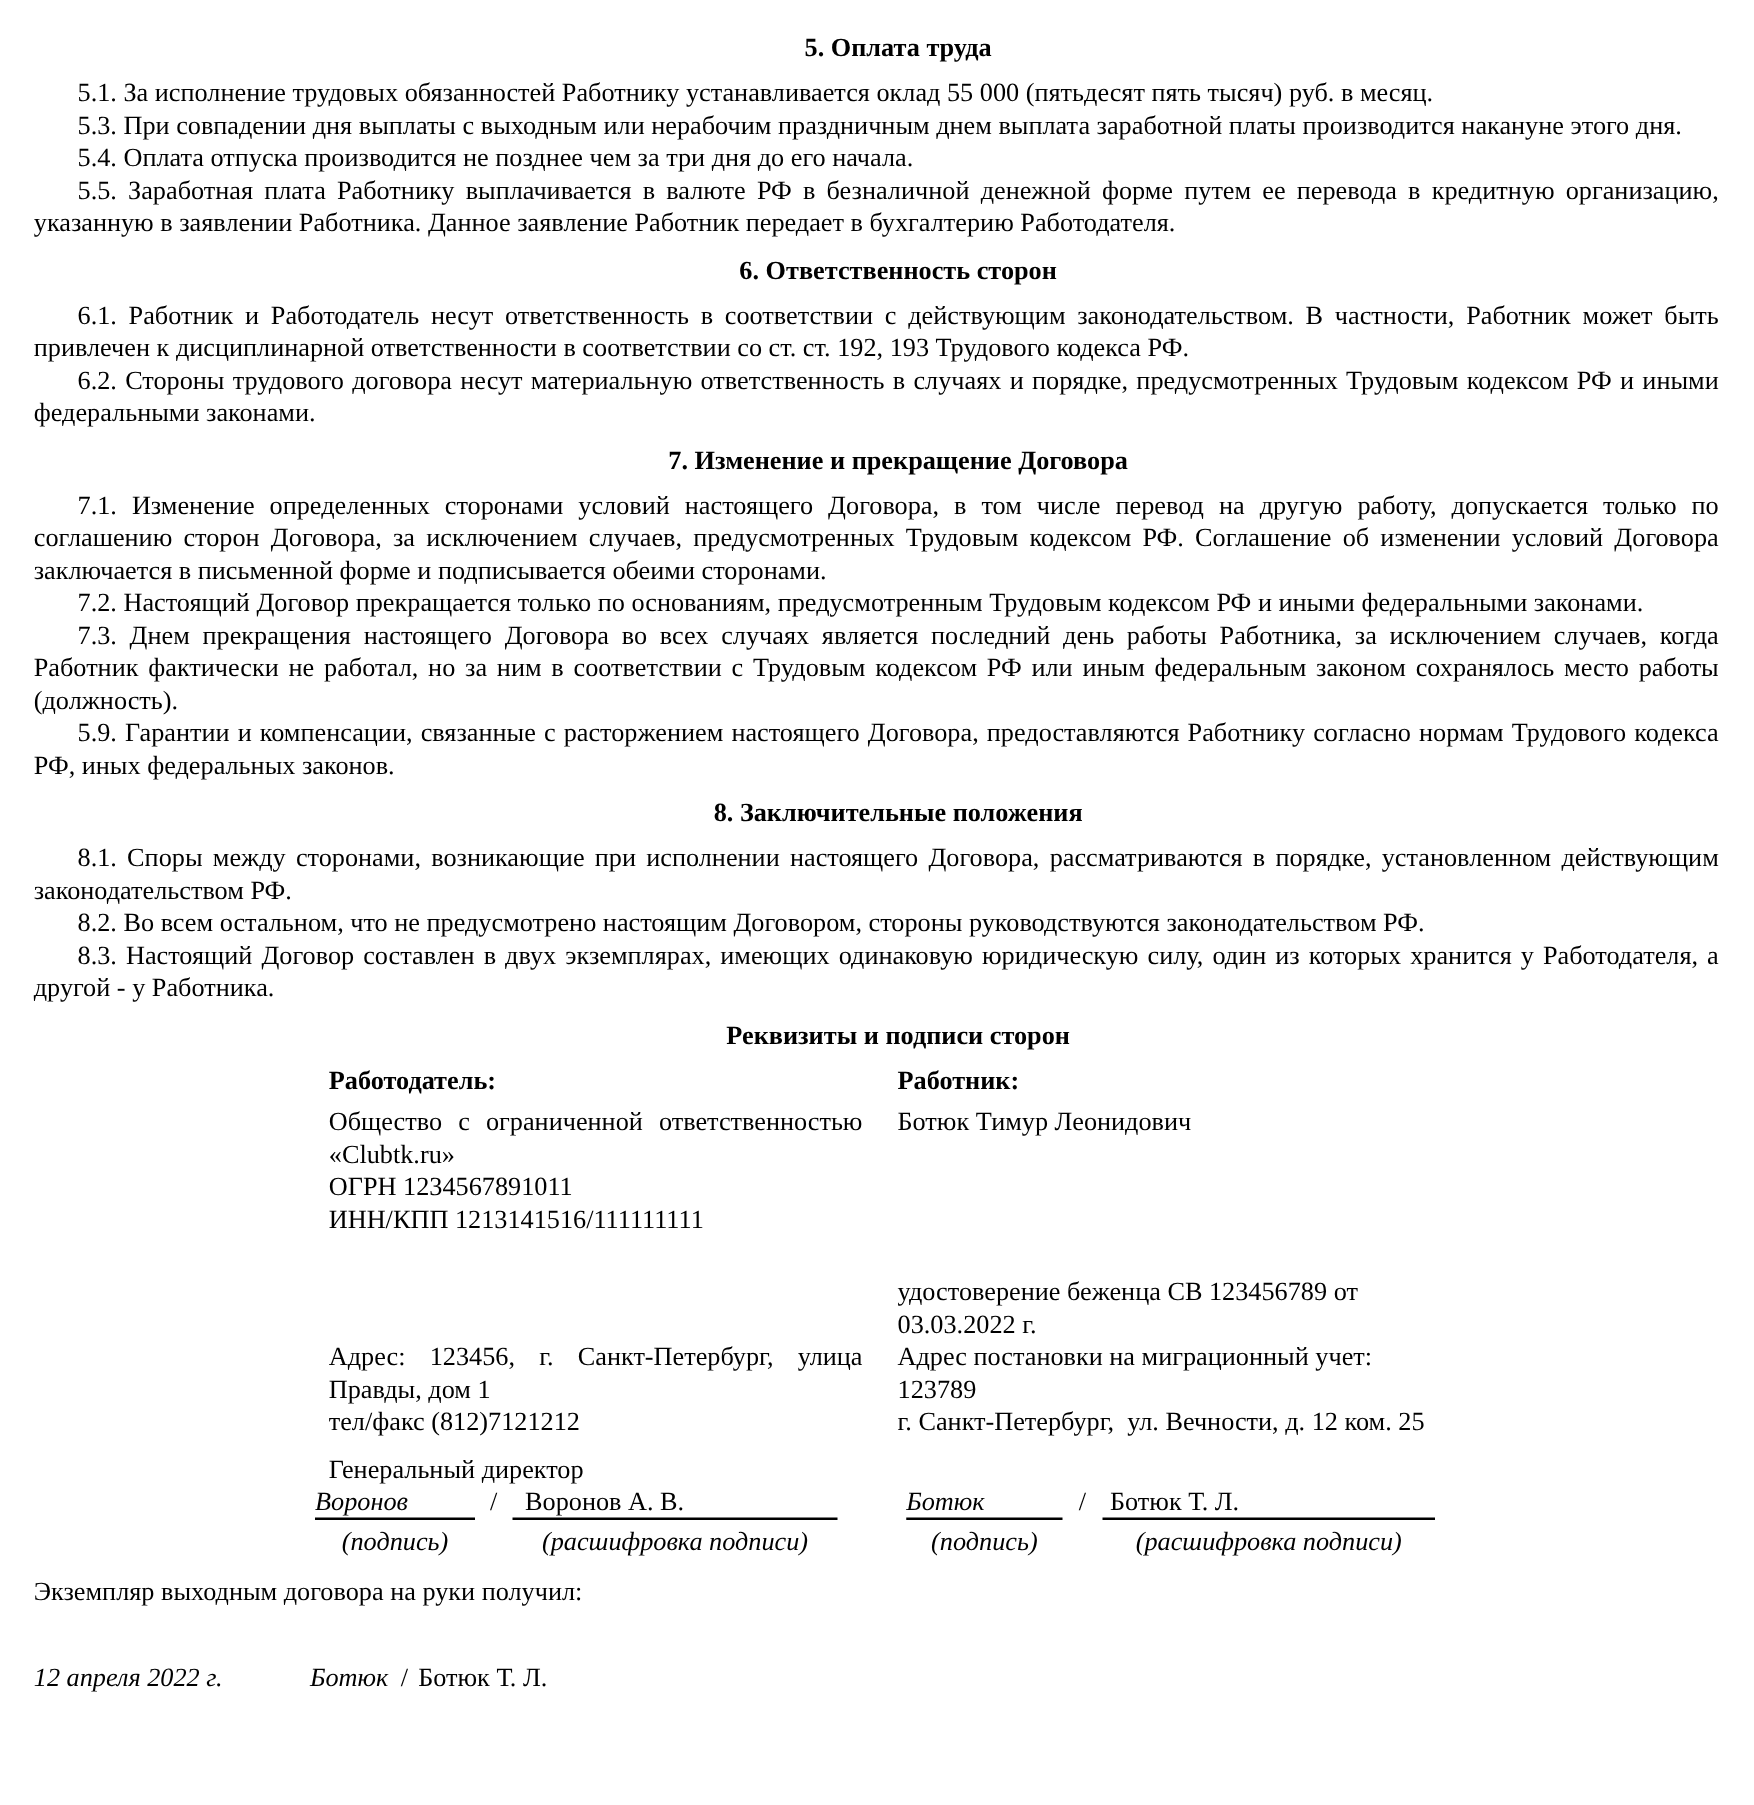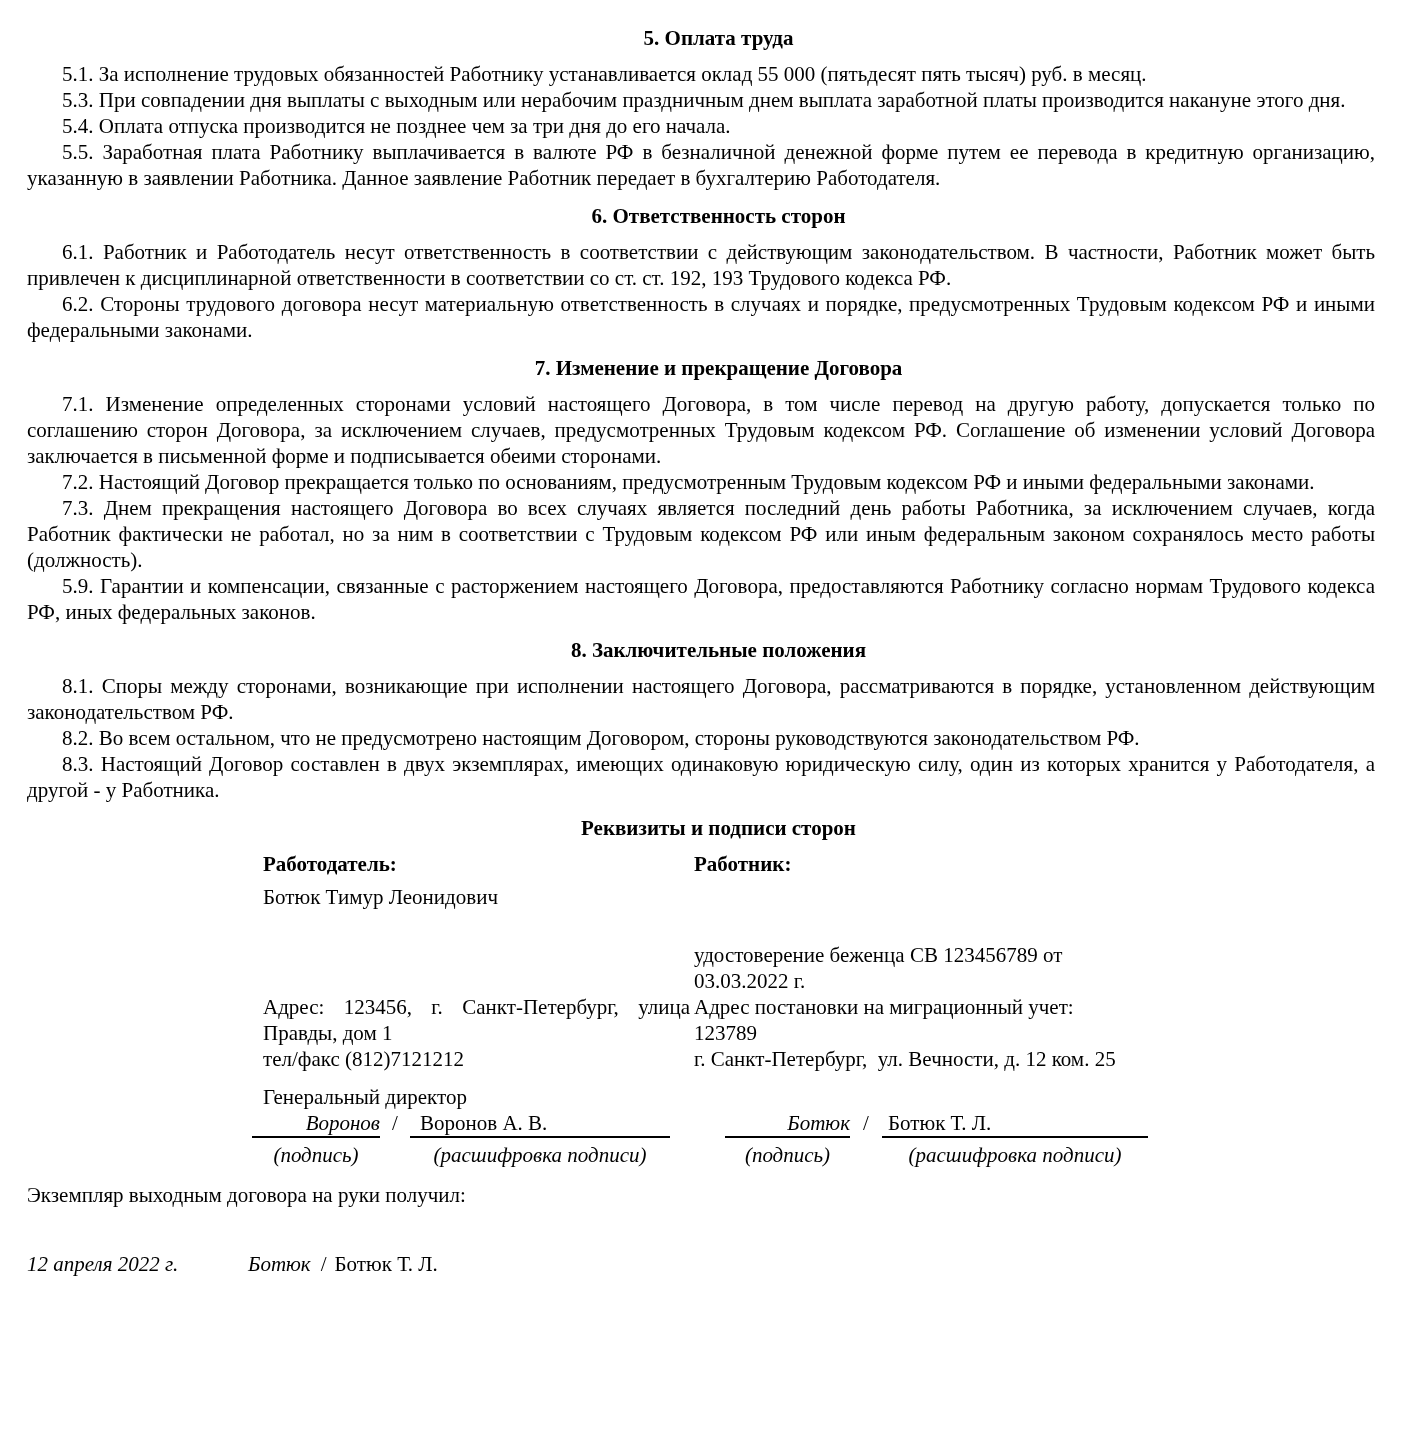--- a/index.html
+++ b/index.html
@@ -12,35 +12,35 @@
 
   .sec-h {
     font-weight: bold; text-align: center; text-indent: 35px;
     font-size: 21px; margin: 12px 0 10px;
   }
   .sec-h.first { margin-top: 0; }
   .para { margin: 0; text-align: justify; text-indent: 35px; }
 
   
   .req { margin-left: 236px; }
-  .req-row { display: grid; grid-template-columns: 427px 440px; column-gap: 4px; }
+  .req-row { display: grid; grid-template-columns: 427px 440px; column-gap: 28px; }
   .row-labels { margin-bottom: 7px; font-weight: bold; }
   .row-iddoc { margin-top: 32px; }
   .row-director { margin-top: 12px; }
   .just { text-align: justify; }
   .pre { white-space: pre-wrap; }
 
   
   .sig-grid {
     display: grid;
     grid-template-columns: 128px 30px 260px 55px 125px 32px 266px;
     margin-left: 225px;
   }
   .s-underline { border-bottom: 2px solid #000; }
-  .s-center { text-align: right; }
+  .s-center { text-align: left; }
   .it { font-style: italic; }
   .pl10 { padding-left: 10px; }
   .pl6 { padding-left: 6px; }
   .s-slash { text-align: center; }
   .s-cap { text-align: center; font-style: italic; padding-top: 4px; }
 
   
   .receipt { margin: 14px 0 0; }
   .date-row { margin-top: 43px; }
   .date-cell { display: inline-block; width: 221px; }
@@ -82,20 +82,25 @@
 
   <h2 class="sec-h">Реквизиты и подписи сторон</h2>
 
   <div class="req">
     <div class="req-row row-labels">
       <div>Работодатель:</div>
       <div>Работник:</div>
     </div>
 
     <div class="req-row">
+      <div>
+        <div class="just">Общество с ограниченной ответственностью «Clubtk.ru»</div>
+        <div>ОГРН 1234567891011</div>
+        <div>ИНН/КПП 1213141516/111111111</div>
+      </div>
       <div>Ботюк Тимур Леонидович</div>
     </div>
 
     <div class="req-row row-iddoc">
       <div></div>
       <div>
         <div>удостоверение беженца СВ 123456789 от</div>
         <div>03.03.2022 г.</div>
       </div>
     </div>

